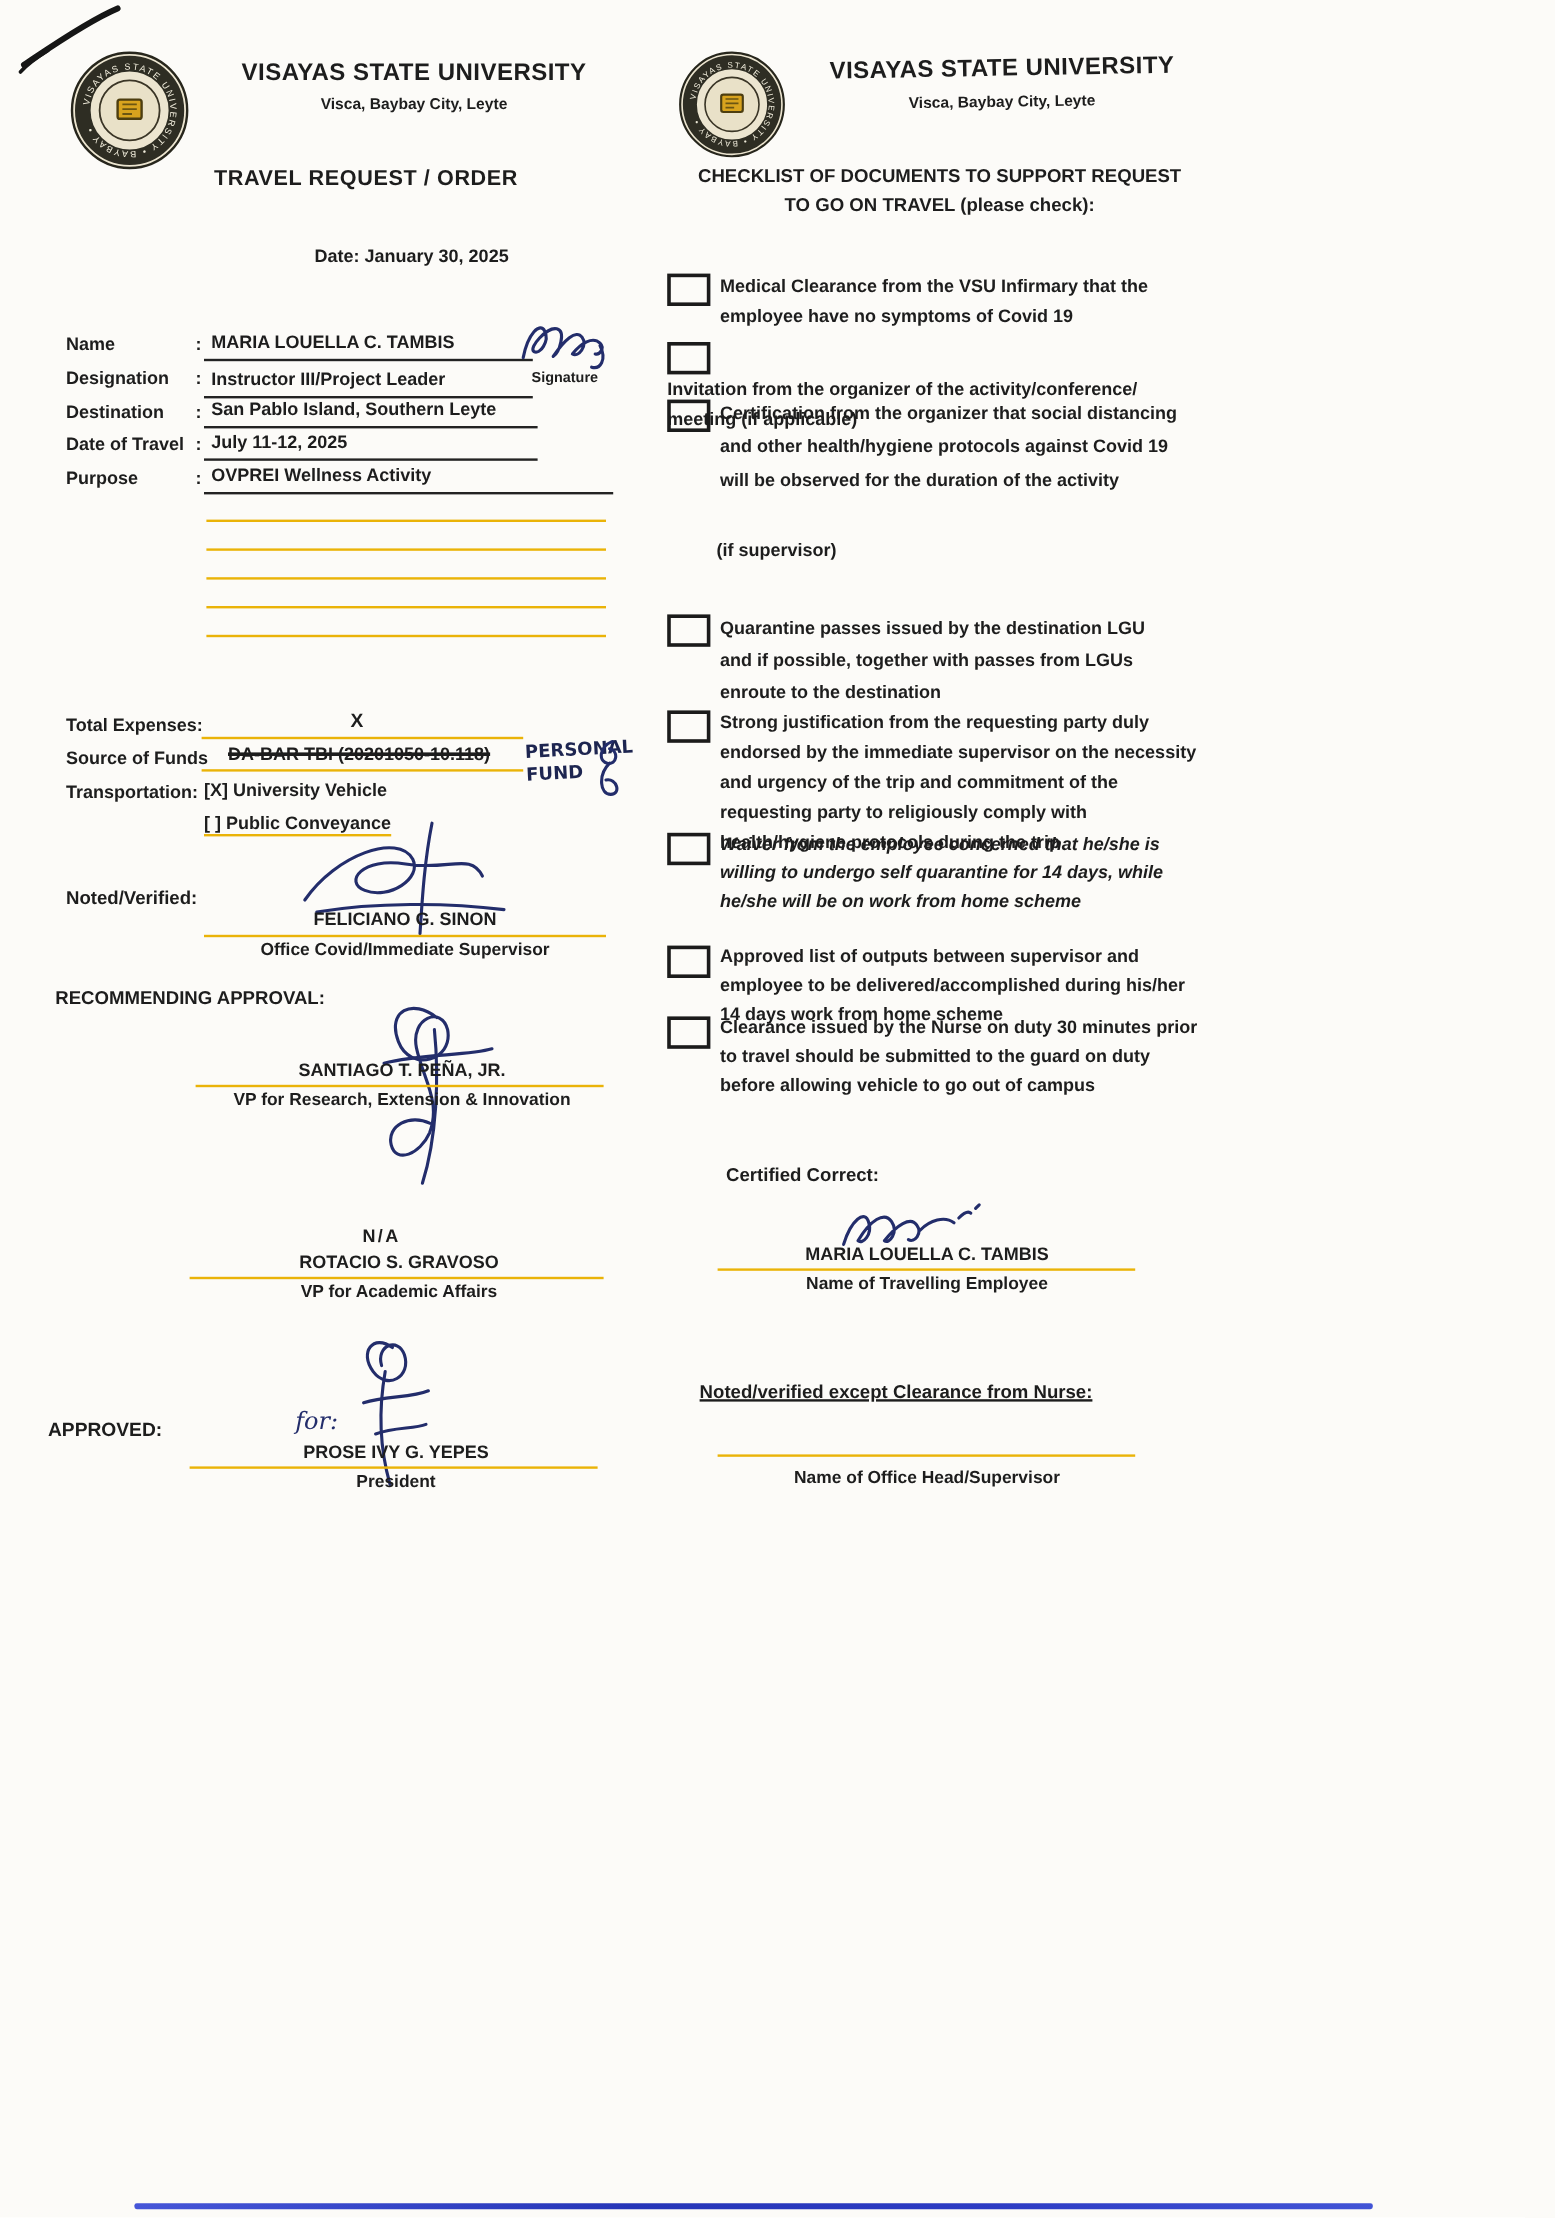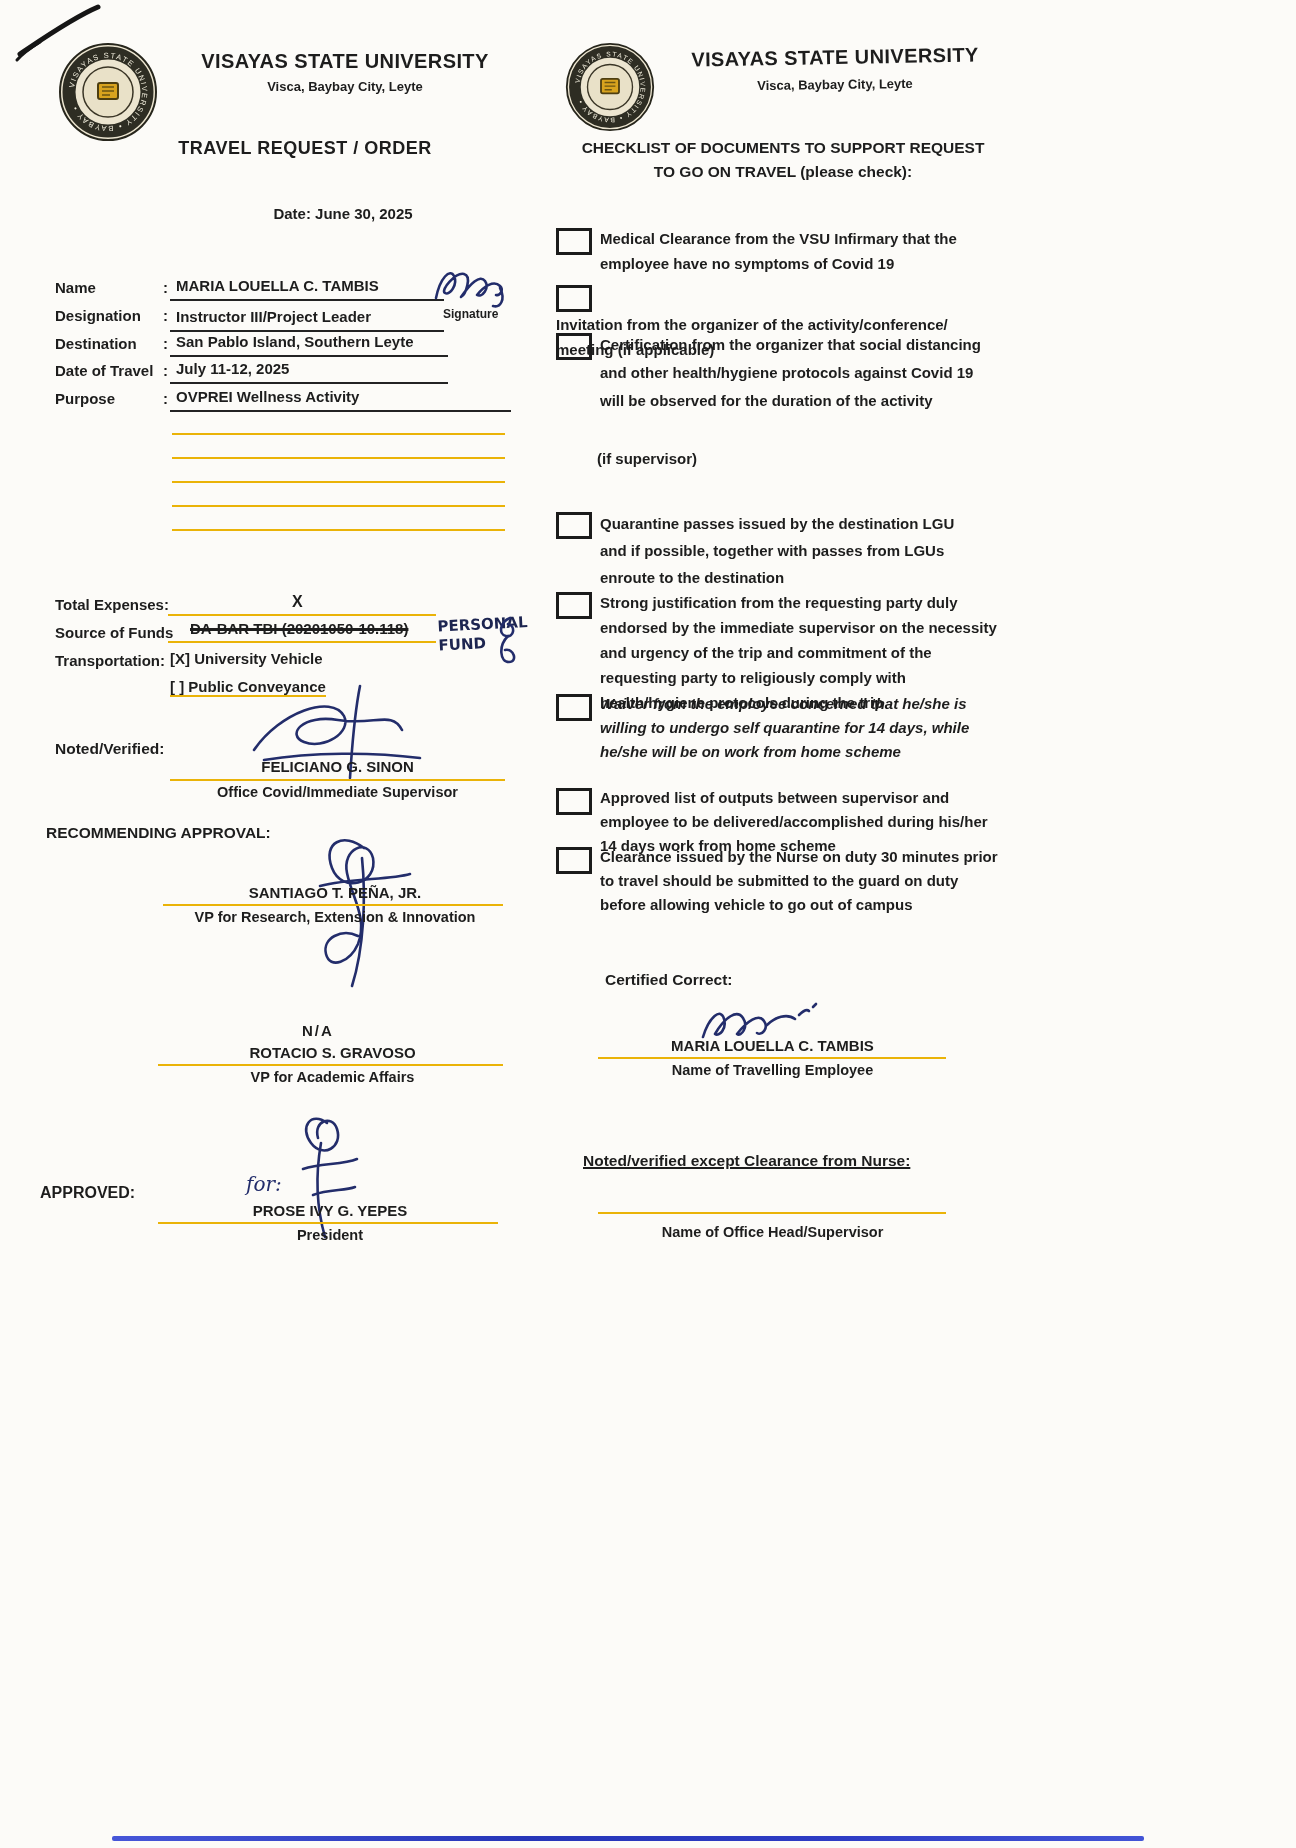--- a/index.html
+++ b/index.html
@@ -50,21 +50,21 @@
     <circle cx="50" cy="50" r="25" fill="#e9e1c8" stroke="#3a3526" stroke-width="1.5"></circle>
     <rect x="40" y="41" width="20" height="16" rx="2" fill="#d8a31e" stroke="#4d3e10" stroke-width="2"></rect>
     <path d="M44,45 h12 M44,49 h12 M44,53 h8" stroke="#6b5512" stroke-width="1.5" fill="none"></path>
   </svg>
 
   <div class="abs b center" style="left:195px;top:50px;width:300px;font-size:20px;letter-spacing:0.4px;">VISAYAS STATE UNIVERSITY</div>
   <div class="abs b center" style="left:195px;top:79px;width:300px;font-size:13px;">Visca, Baybay City, Leyte</div>
 
   <div class="abs b center" style="left:140px;top:138px;width:330px;font-size:18px;letter-spacing:0.5px;">TRAVEL REQUEST / ORDER</div>
 
-  <div class="abs b center" style="left:228px;top:205px;width:230px;font-size:15px;">Date: June 30, 2025</div>
+  <div class="abs b center" style="left:228px;top:205px;width:230px;font-size:15px;">Date: January 30, 2025</div>
 
   <div class="abs field-label" style="left:55px;top:279px;width:105px;">Name</div>
   <div class="abs field-colon" style="left:163px;top:279px;">:</div>
   <div class="abs field-value value-line" style="left:170px;top:277px;width:268px;">MARIA LOUELLA C. TAMBIS</div>
 
   <div class="abs field-label" style="left:55px;top:307px;width:105px;">Designation</div>
   <div class="abs field-colon" style="left:163px;top:307px;">:</div>
   <div class="abs field-value value-line" style="left:170px;top:308px;width:268px;">Instructor III/Project Leader</div>
 
   <div class="abs field-label" style="left:55px;top:335px;width:105px;">Destination</div>

